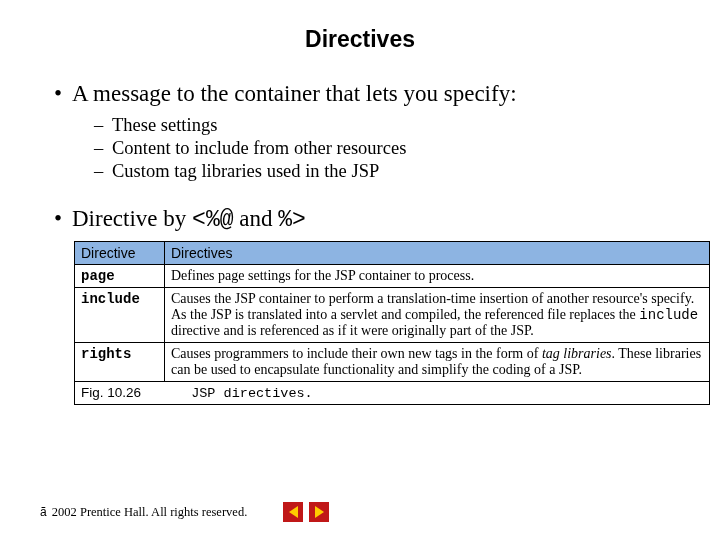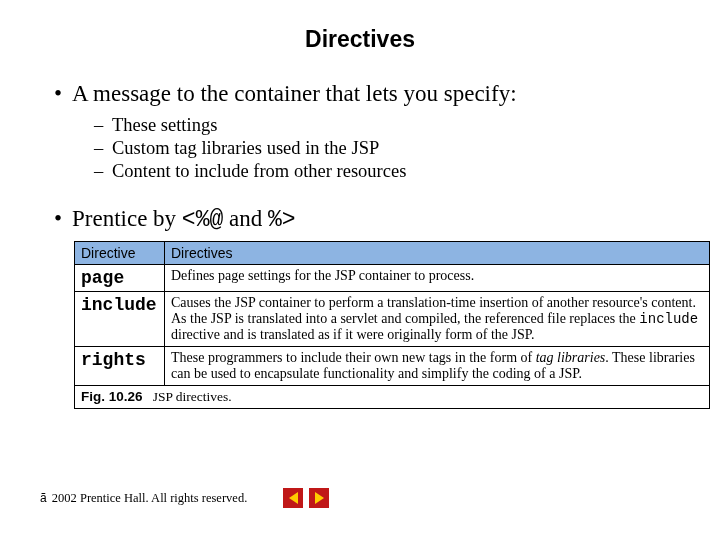--- a/index.html
+++ b/index.html
@@ -60,39 +60,40 @@
   }
   table.fig th {
     background: #8db4e2;
     font-family: Arial, Helvetica, sans-serif;
     font-weight: normal;
     font-size: 14px;
   }
   table.fig .dname {
     font-family: "Courier New", Courier, monospace;
     font-weight: bold;
-    font-size: 18px;
+    font-size: 14px;
     width: 90px;
   }
   .caption-row td {
     background: #fff;
     font-size: 13.5px;
   }
   .caption-row .figlabel {
     font-family: Arial, Helvetica, sans-serif;
-    font-weight: bold;
+    font-weight: normal;
   }
   .caption-row .figtext {
-    font-family: Liberation Serif, serif;
+    font-family: Liberation Mono, monospace;
     font-weight: normal;
+    margin-left: 40px;
   }
   .italic { font-style: italic; }
   .footer {
     position: absolute;
-    bottom: 32px;
+    bottom: 18px;
     left: 40px;
     right: 40px;
     font-family: "Times New Roman", Times, serif;
     font-size: 12.5px;
     display: flex;
     align-items: center;
   }
   .footer .copysym {
     font-family: Arial, sans-serif;
     font-size: 12px;
@@ -133,48 +134,48 @@
 <div class="slide">
   <div class="title">Directives</div>
 
   <div class="lvl1">
     <span class="bull">•</span><span>A message to the container that lets you specify:</span>
   </div>
   <div class="lvl2">
     <span class="dash">–</span><span>These settings</span>
   </div>
   <div class="lvl2">
-    <span class="dash">–</span><span>Custom tag libraries used in the JSP</span>
+    <span class="dash">–</span><span>Content to include from other resources</span>
   </div>
   <div class="lvl2">
-    <span class="dash">–</span><span>Content to include from other resources</span>
+    <span class="dash">–</span><span>Custom tag libraries used in the JSP</span>
   </div>
 
   <div class="lvl1">
-    <span class="bull">•</span><span>Prentice by </span><span class="mono">&lt;%@</span><span> and </span><span class="mono">%&gt;</span>
+    <span class="bull">•</span><span>Directive by </span><span class="mono">&lt;%@</span><span> and </span><span class="mono">%&gt;</span>
   </div>
 
   <div class="fig-wrap">
     <table class="fig">
       <tbody>
           <tr>
         <th>Directive</th>
         <th>Directives</th>
       </tr>
       <tr>
         <td class="dname">page</td>
         <td>Defines page settings for the JSP container to process.</td>
       </tr>
       <tr>
         <td class="dname">include</td>
-        <td><span>Causes the JSP container to perform a translation-time insertion of another resource's content. As the JSP is translated into a servlet and compiled, the referenced file replaces the </span><span class="mono">include</span><span> directive and is translated as if it were originally form of the JSP.</span></td>
+        <td><span>Causes the JSP container to perform a translation-time insertion of another resource's specify. As the JSP is translated into a servlet and compiled, the referenced file replaces the </span><span class="mono">include</span><span> directive and is referenced as if it were originally part of the JSP.</span></td>
       </tr>
       <tr>
         <td class="dname">rights</td>
-        <td><span>These programmers to include their own new tags in the form of </span><span class="italic">tag libraries</span><span>. These libraries can be used to encapsulate functionality and simplify the coding of a JSP.</span></td>
+        <td><span>Causes programmers to include their own new tags in the form of </span><span class="italic">tag libraries</span><span>. These libraries can be used to encapsulate functionality and simplify the coding of a JSP.</span></td>
       </tr>
       <tr class="caption-row">
         <td colspan="2">
           <span class="figlabel">Fig. 10.26</span>&nbsp;&nbsp;&nbsp;<span class="figtext">JSP directives.</span>
         </td>
       </tr>
     </tbody>
       </table>
   </div>
 </div>

